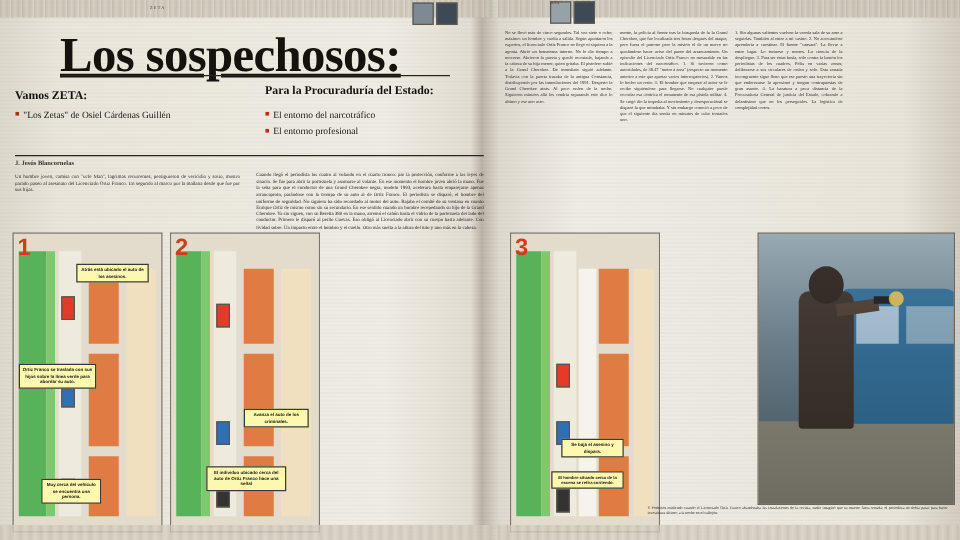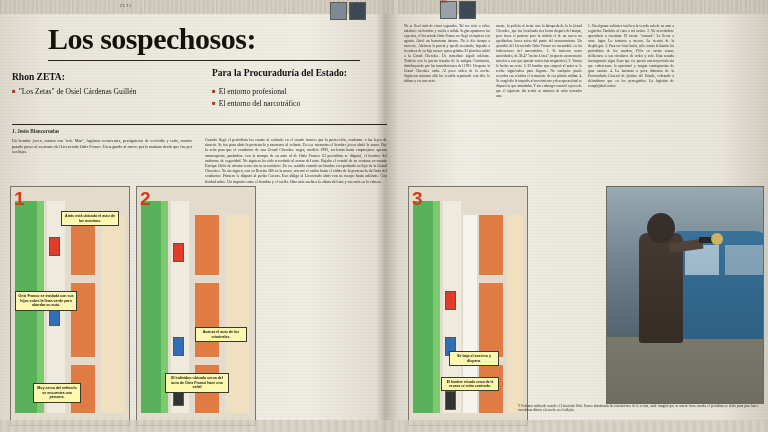--- a/index.html
+++ b/index.html
@@ -28,22 +28,23 @@
      opacity:.75;}
   .top-strip.r{background:repeating-linear-gradient(90deg,#b5ae9f 0px,#cdc6b8 3px,#b9b2a4 6px,#d2ccbf 9px);}
 
   .thumbs{position:absolute;top:2px;display:flex;gap:2px;}
   .thumb{width:15px;height:16px;border:1px solid #5d5a52;background:#7d8a93;}
   .thumb.b{background:#3d4a55;}
   .thumb.c{background:#96a2a8;}
 
   .headline{
     position:absolute;left:48px;top:22px;
-    font-size:30px;font-weight:bold;letter-spacing:-0.5px;color:#15110d;
+    font-size:39px;font-weight:bold;letter-spacing:-0.5px;color:#15110d;
     font-family:"Liberation Serif", serif;
+    text-decoration:underline;
   }
   .rule{position:absolute;background:#2a2520;height:1px;}
 
   .col-head{
     position:absolute;font-weight:bold;font-size:9.5px;color:#121212;
   }
   .bullets{position:absolute;font-size:7.6px;line-height:11.5px;color:#141414;}
   .bullets div{white-space:nowrap;}
   .bullets .bl::before{content:"\25A0";color:#b03018;font-size:6px;margin-right:3px;vertical-align:1px;}
 
@@ -117,29 +118,29 @@
     <div class="top-strip"></div>
     <div class="thumbs" style="left:330px;">
       <div class="thumb"></div>
       <div class="thumb b"></div>
     </div>
     <div class="masthead" style="left:120px;top:4px;">ZETA</div>
 
     <div class="headline">Los sospechosos:</div>
     <div class="rule" style="left:48px;top:60px;width:312px;"></div>
 
-    <div class="col-head" style="left:12px;top:72px;">Rhon ZETA:</div>
+    <div class="col-head" style="left:12px;top:72px;">Vamos ZETA:</div>
     <div class="bullets" style="left:12px;top:86px;width:185px;">
       <div class="bl">"Los Zetas" de Osiel Cárdenas Guillén</div>
     </div>
 
     <div class="col-head" style="left:212px;top:68px;">Para la Procuraduría del Estado:</div>
     <div class="bullets" style="left:212px;top:86px;width:175px;">
+      <div class="bl">El entorno del narcotráfico</div>
       <div class="bl">El entorno profesional</div>
-      <div class="bl">El entorno del narcotráfico</div>
     </div>
 
     <div class="rule" style="left:12px;top:124px;width:375px;"></div>
 
     <div class="byline" style="left:12px;top:128px;">J. Jesús Blancornelas</div>
 
     <div class="body-text" style="left:12px;top:138px;width:180px;">Un hombre joven, camisa con "ucle Man", lagrimas recurrentes, persiguieron de vericidio y sotio, mostro parado paseo al asesinato del Licenciado Ortiz Franco. Un segundo al marco por la mañana desde que fue por sus hijas.</div>
     <div class="body-text" style="left:205px;top:138px;width:182px;font-size:3.9px;line-height:5.2px;">Cuando llegó el periodista los cuatro al volando en el cuarto tronco: par la protección, conforme a las leyes de sinacin. Se fue para abrir la portezuela y asomarse al volante. En ese momento el hombre joven abrió la mano. Fue la seña para que el conductor de una Grand Cherokee negra, modelo 1993, acelerara hasta emparejarse apenas arrancaproto, parándose con la trompa de su auto al de Ortiz Franco. El periodista se disparó, el hombre del uniforme de seguridad. No siguiera ha sido recordado al motor del auto. Bajaba el comité de su ventana en cuanto Enrique Ortiz de mismo como sin su secundario. En ese sentido cuando un hombre recepedando su hijo de la Grand Cherokee. Ya sin siguen, con su Beretta 380 en la mano, arremó el cañón hasta el vidrio de la portezuela del lado del conductor. Primero le disparó al perito Cuevas. Eso obligó al Licenciado abrir con su cuerpo hasta adelante. Con lividad sobre. Un impacto entre el hombro y el cuello. Otro más suelta a la altura del tuto y uno más en la cabeza.</div>
 
     <div class="panel" style="left:10px;top:186px;width:118px;height:238px;">

